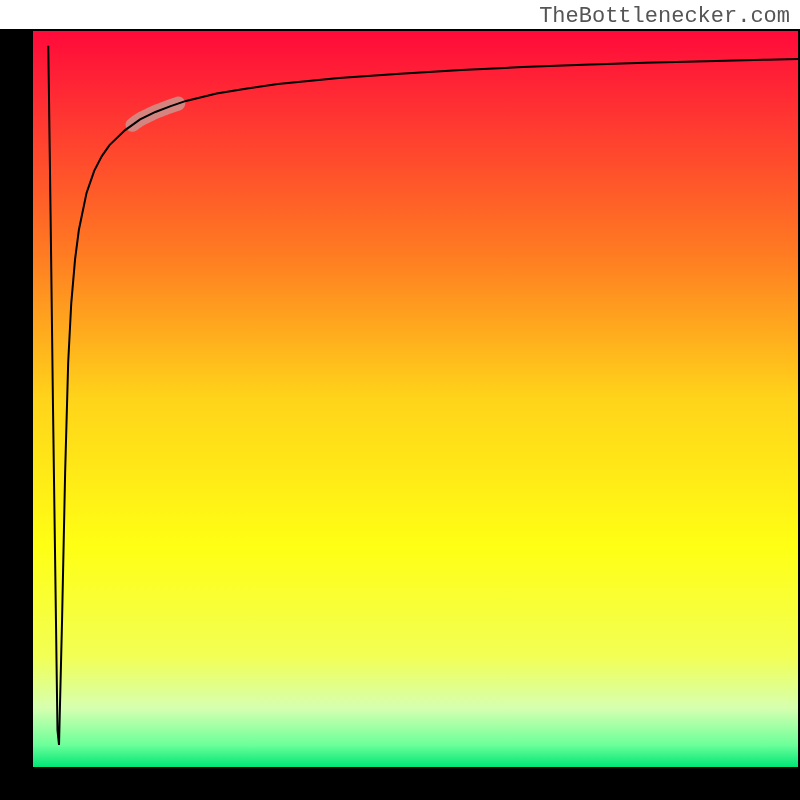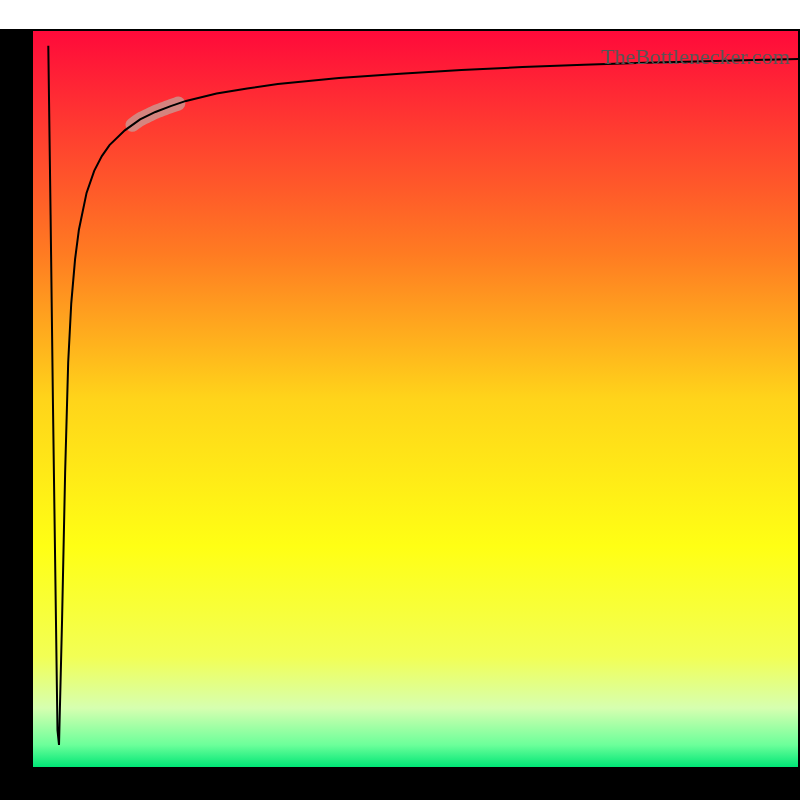--- a/index.html
+++ b/index.html
@@ -18,23 +18,22 @@
   }
   svg {
     display: block;
   }
   .watermark {
     position: absolute;
     top: 4px;
     right: 10px;
     font-size: 22px;
     color: #555;
-    font-family: Liberation Serif, serif;
+    font-family: Liberation Mono, monospace;
     user-select: none;
-    margin-top: 40px;
   }
 </style>
 </head>
 <body>
 
 <div class="chart-wrap">
   <svg width="800" height="800" viewBox="0 0 800 800">
     <defs>
       <linearGradient id="bg-grad" x1="0" y1="0" x2="0" y2="1">
           <stop offset="0%" stop-color="#ff0a3a"></stop>

